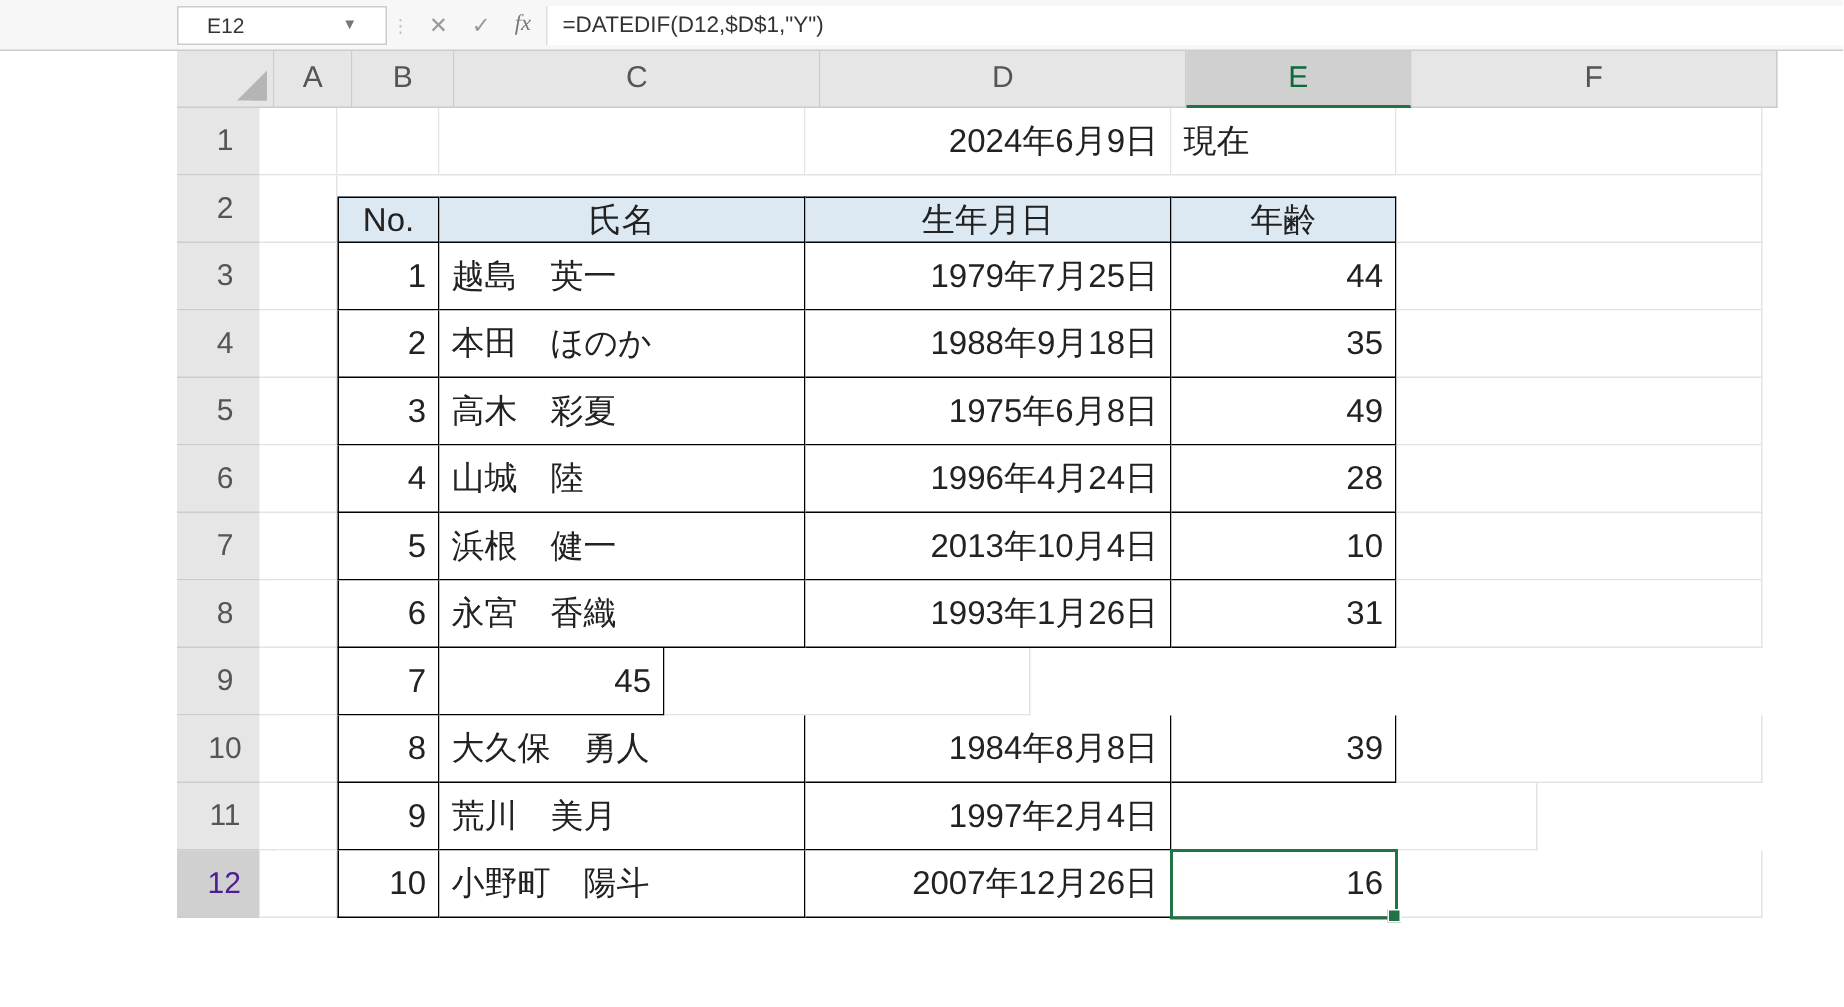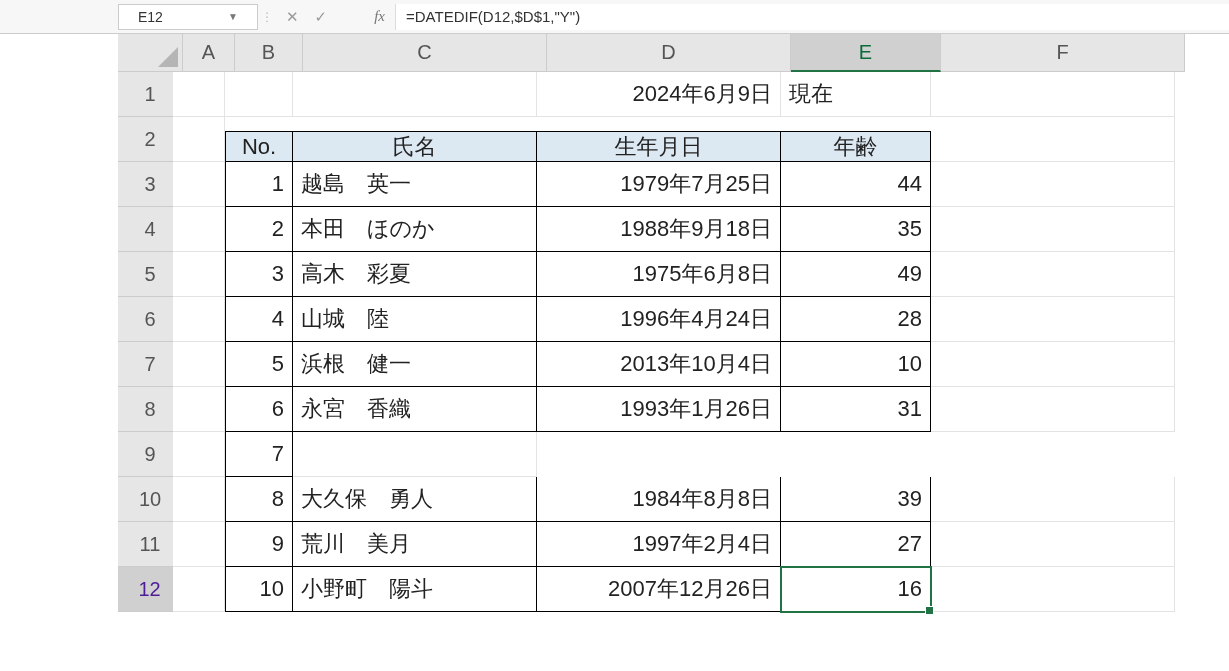--- a/index.html
+++ b/index.html
@@ -44,21 +44,21 @@
       font-size: 12px;
     }
     .fb-icons {
       display: flex;
       align-items: center;
       gap: 16px;
       padding: 0 10px;
       color: #999;
       font-size: 15px;
     }
-    .fb-icons .fx { font-style: italic; font-family: "Times New Roman", serif; color: #777; margin-left: 31px; }
+    .fb-icons .fx { font-style: italic; font-family: "Times New Roman", serif; color: #777; }
     .formula-input {
       flex: 1;
       height: 26px;
       background: #fff;
       border: none;
       border-left: 1px solid #ddd;
       padding: 0 10px;
       font-size: 15px;
       color: #333;
       display: flex;
@@ -283,36 +283,36 @@
       <div class="cell cA"></div>
       <div class="cell cB rgt tbl-border-l tbl-border-b tbl-border-r">6</div>
       <div class="cell cC lft tbl-border-b tbl-border-r">永宮　香織</div>
       <div class="cell cD rgt tbl-border-b tbl-border-r">1993年1月26日</div>
       <div class="cell cE rgt tbl-border-b tbl-border-r">31</div>
       <div class="cell cF"></div>
     </div>
     <div class="row">
       <div class="cell cA"></div>
       <div class="cell cB rgt tbl-border-l tbl-border-b tbl-border-r">7</div>
+      <div class="cell cE rgt tbl-border-b tbl-border-r">45</div>
       <div class="cell cF"></div>
     </div>
     <div class="row">
       <div class="cell cA"></div>
       <div class="cell cB rgt tbl-border-l tbl-border-b tbl-border-r">8</div>
       <div class="cell cC lft tbl-border-b tbl-border-r">大久保　勇人</div>
       <div class="cell cD rgt tbl-border-b tbl-border-r">1984年8月8日</div>
       <div class="cell cE rgt tbl-border-b tbl-border-r">39</div>
       <div class="cell cF"></div>
     </div>
     <div class="row">
       <div class="cell cA"></div>
       <div class="cell cB rgt tbl-border-l tbl-border-b tbl-border-r">9</div>
       <div class="cell cC lft tbl-border-b tbl-border-r">荒川　美月</div>
       <div class="cell cD rgt tbl-border-b tbl-border-r">1997年2月4日</div>
-      <div class="cell cE rgt tbl-border-b tbl-border-r">27</div>
       <div class="cell cF"></div>
     </div>
     <div class="row">
       <div class="cell cA"></div>
       <div class="cell cB rgt tbl-border-l tbl-border-b tbl-border-r">10</div>
       <div class="cell cC lft tbl-border-b tbl-border-r">小野町　陽斗</div>
       <div class="cell cD rgt tbl-border-b tbl-border-r">2007年12月26日</div>
       <div class="cell cE rgt tbl-border-b tbl-border-r sel">16</div>
       <div class="cell cF"></div>
     </div>

